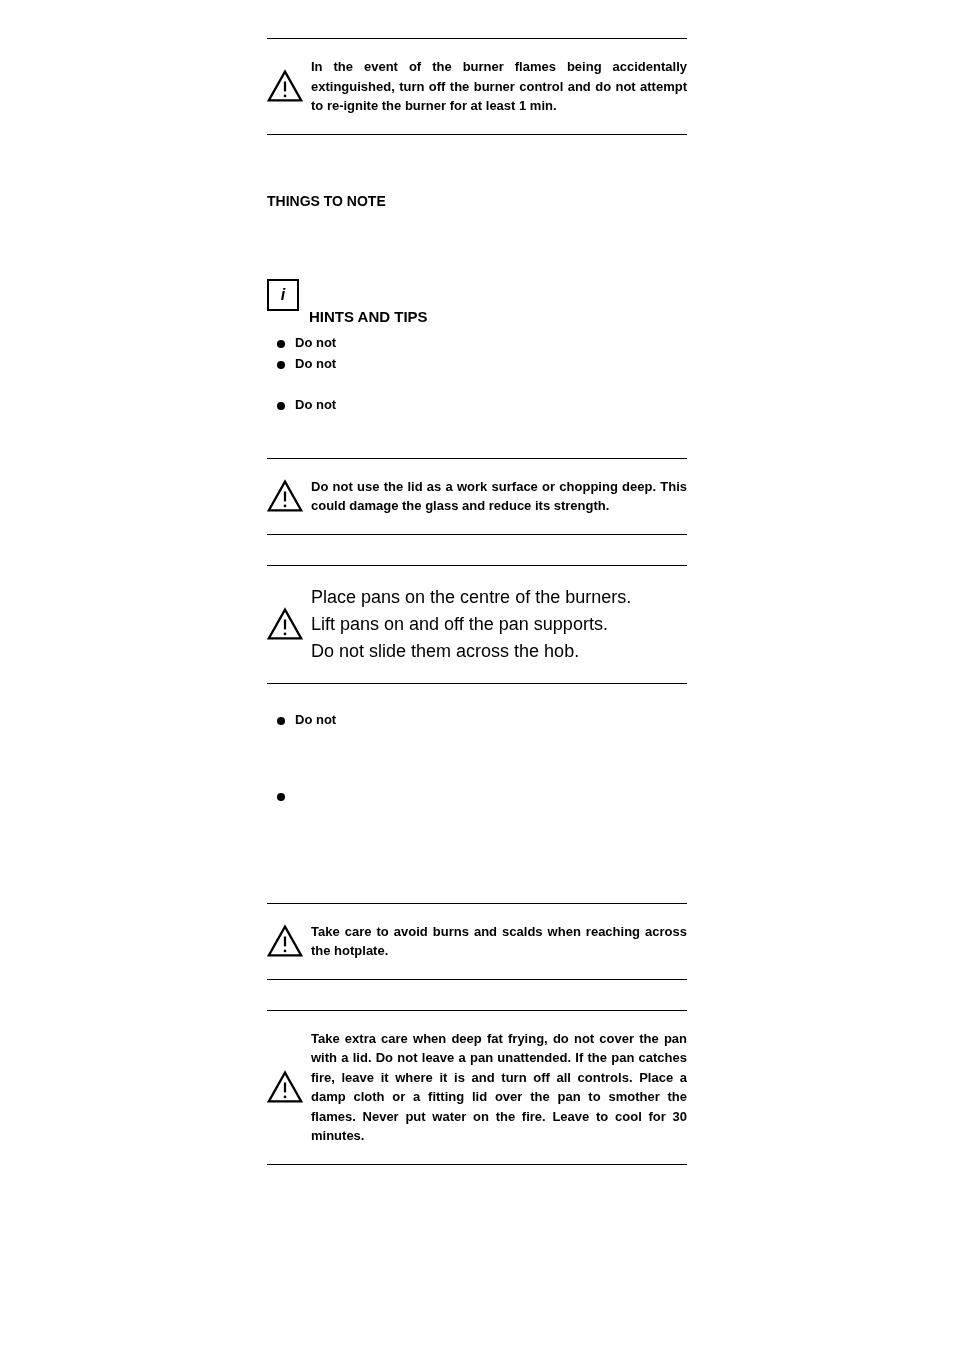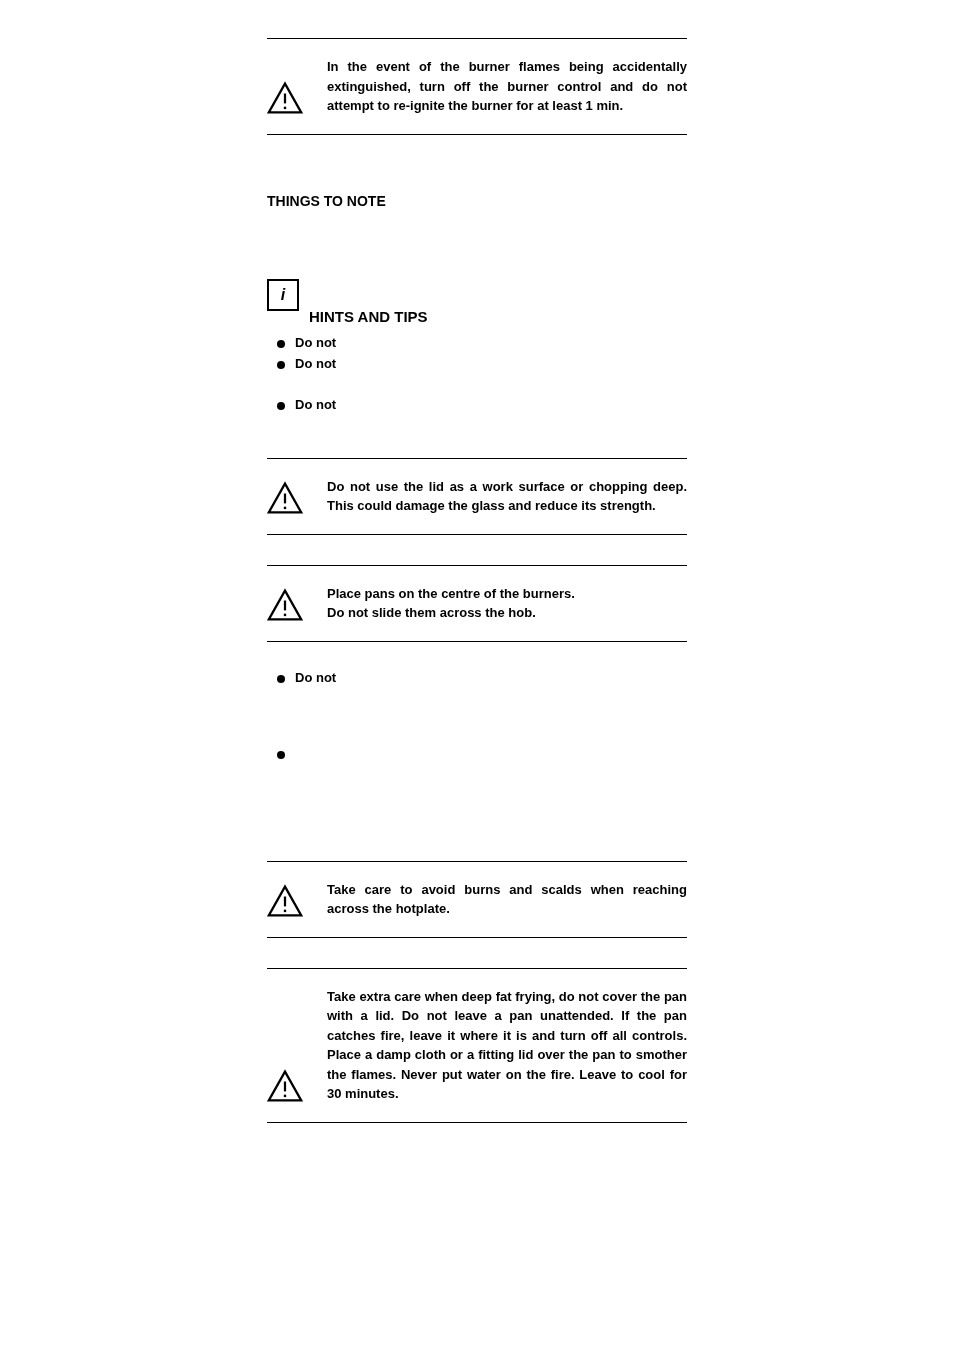--- a/index.html
+++ b/index.html
@@ -32,23 +32,23 @@
     }
 
     .horizontal-rule {
       border: none;
       border-top: 1px solid #000;
       margin: 8px 0;
     }
 
     .warning-block {
       display: flex;
-      align-items: flex-end;
+      align-items: center;
       padding: 10px 0;
-      gap: 24px;
+      gap: 8px;
     }
 
     .warning-icon {
       flex-shrink: 0;
       width: 36px;
       height: 36px;
     }
 
     .warning-text {
       font-size: 13px;
@@ -130,22 +130,22 @@
 
     .spacer {
       height: 14px;
     }
 
     .spacer-lg {
       height: 28px;
     }
 
     .multi-line-warning {
-      font-size: 13px;
-      font-weight: bold;
+      font-size: 18px;
+      font-weight: normal;
       text-align: justify;
       line-height: 1.5;
     }
   </style>
 </head>
 <body>
 
 <div class="page">
   <div class="content">
 
@@ -204,20 +204,21 @@
 
     <hr class="horizontal-rule">
     <div class="warning-block">
       <svg class="warning-icon" viewBox="0 0 40 40" xmlns="http://www.w3.org/2000/svg">
         <polygon points="20,4 38,36 2,36" fill="none" stroke="#000" stroke-width="2.5"></polygon>
         <line x1="20" y1="15" x2="20" y2="26" stroke="#000" stroke-width="2.5"></line>
         <circle cx="20" cy="31" r="1.5" fill="#000"></circle>
       </svg>
       <div class="multi-line-warning">
         <div>Place pans on the centre of the burners.</div>
+        <div>Lift pans on and off the pan supports.</div>
         <div>Do not slide them across the hob.</div>
       </div>
     </div>
     <hr class="horizontal-rule">
 
     <div class="spacer"></div>
     <div class="bullet-item">
       <div class="bullet-dot"></div>
       <span class="bullet-text">Do not</span>
     </div>

